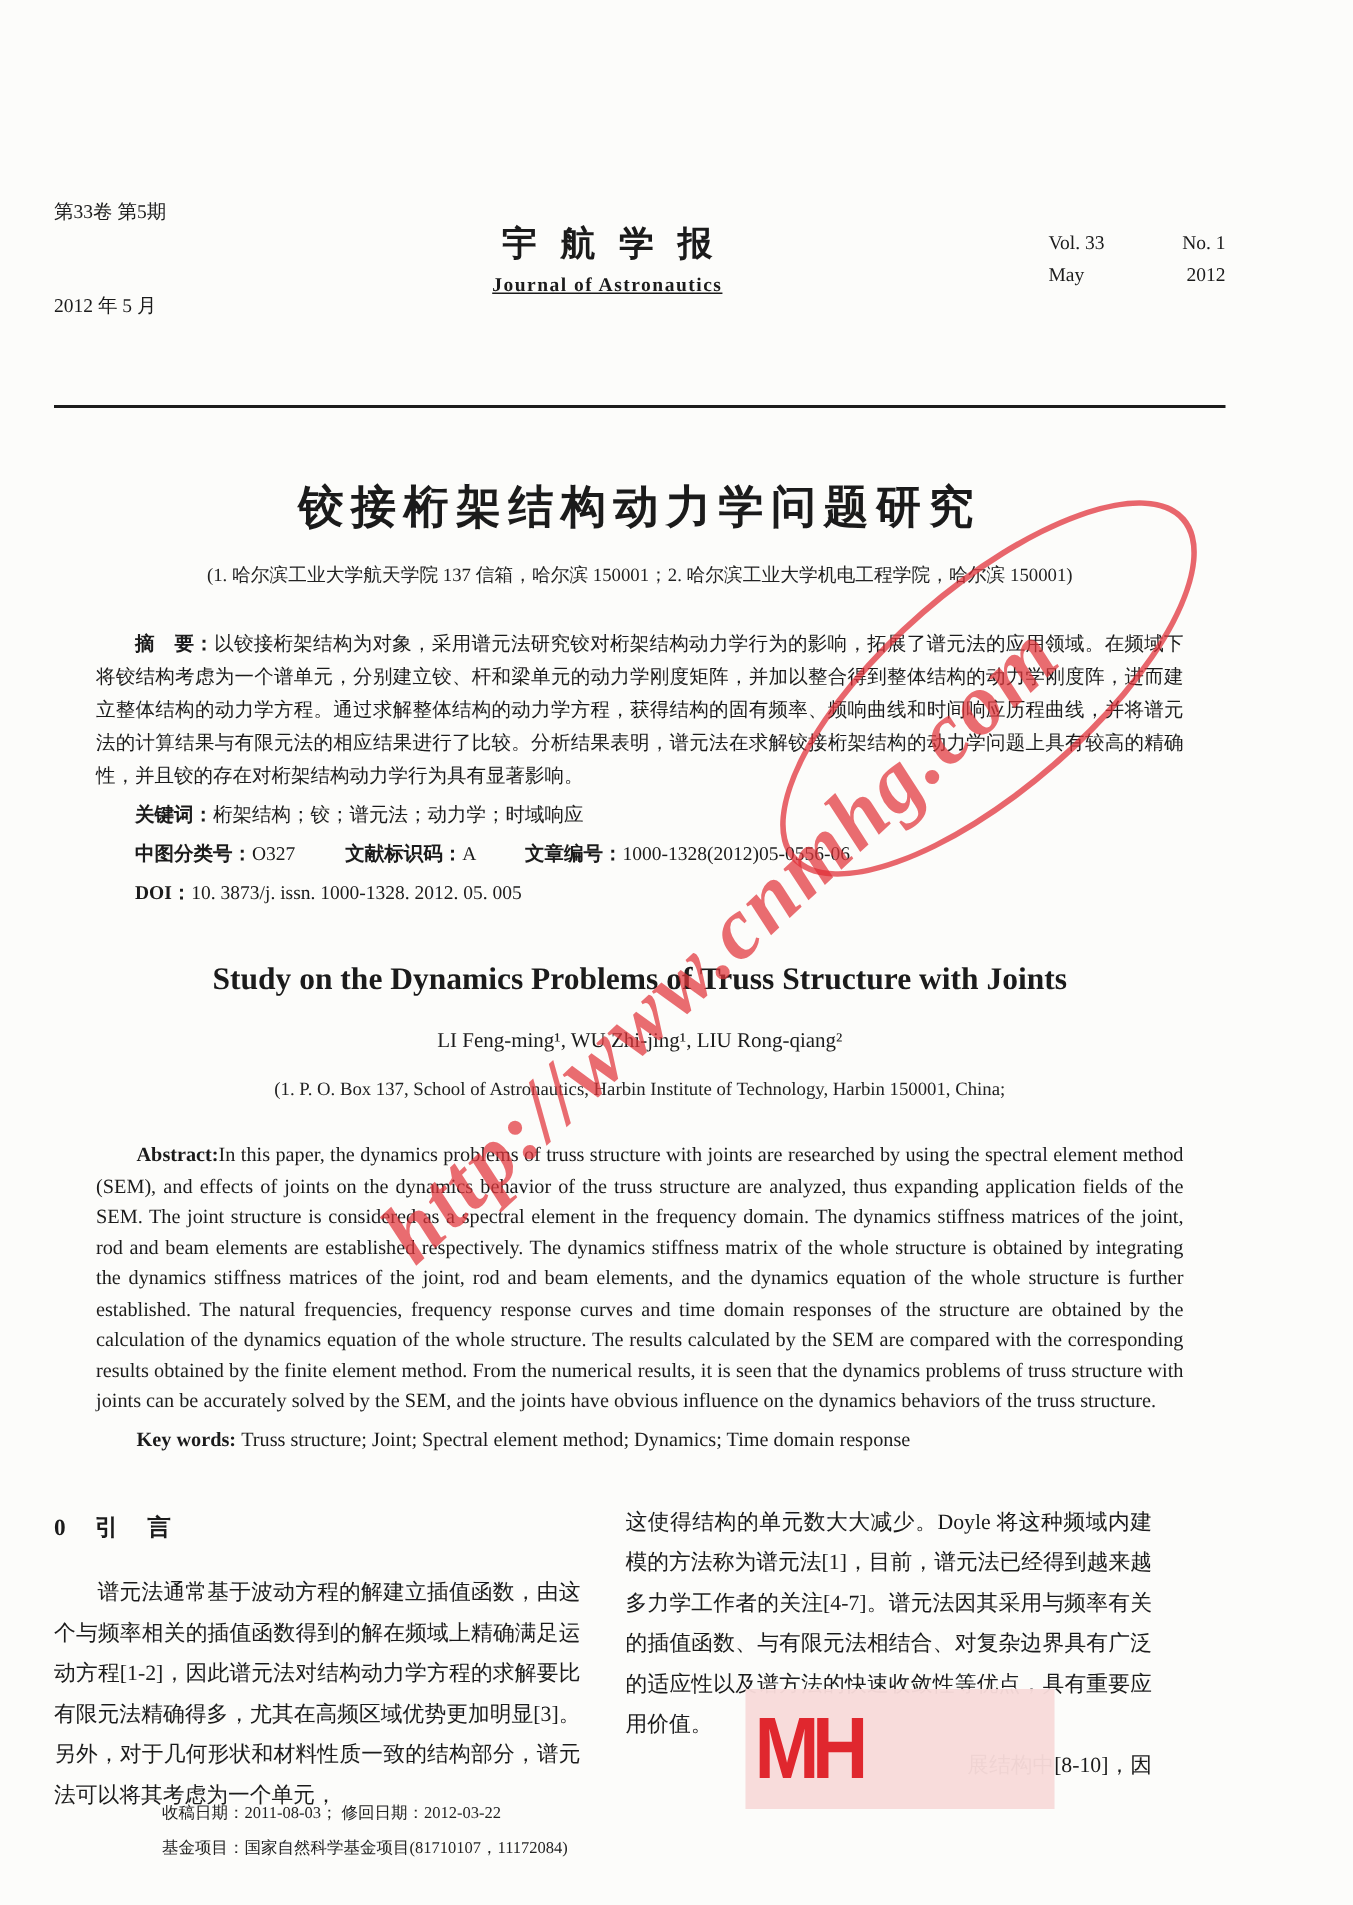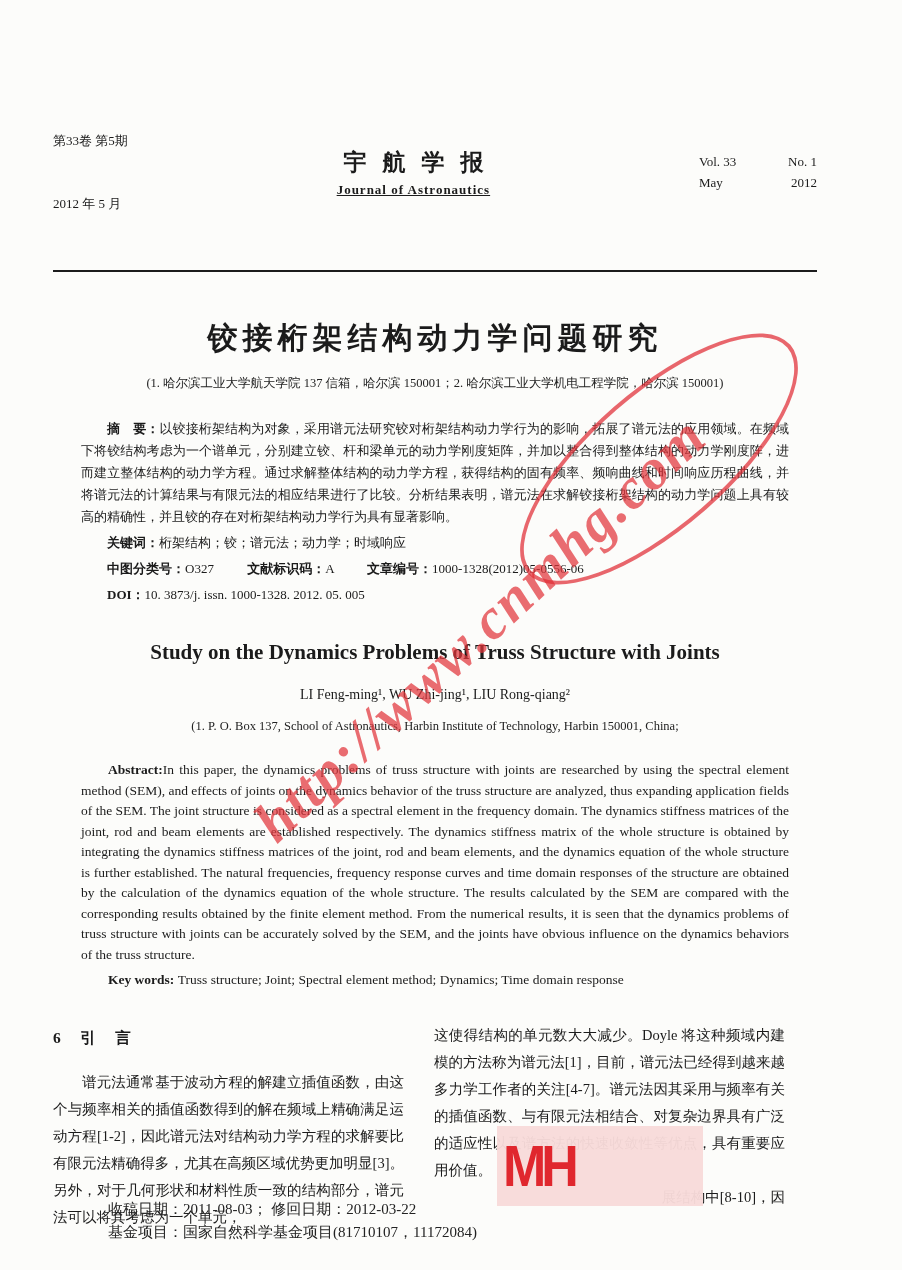--- a/index.html
+++ b/index.html
@@ -5,21 +5,21 @@
   html, body { margin: 0; padding: 0; background: #ffffff; }
   .page {
     position: relative;
     width: 902px;
     height: 1270px;
     background: #fcfcfa;
     overflow: hidden;
     font-family: "Liberation Serif", "DejaVu Serif", serif;
     color: #1b1b1b;
     box-sizing: border-box;
-    padding: 88px 85px 0 53px;
+    padding: 88px 85px 0 36px;
   }
   
   .header { display: flex; justify-content: space-between; align-items: center; }
   .header-left { font-size: 13px; line-height: 21px; white-space: pre; }
   .header-center { text-align: center; }
   .journal-title-cn { font-size: 23px; font-weight: bold; letter-spacing: 16px; margin-left: 16px; }
   .journal-title-en { font-size: 13px; font-weight: bold; margin-top: 4px; letter-spacing: 1px; text-decoration: underline; }
   .header-right { font-size: 13px; line-height: 21px; width: 118px; }
   .hr-row { display: flex; justify-content: space-between; }
   .header-rule { border-top: 2px solid #1c1c1c; margin-top: 14px; }
@@ -43,21 +43,21 @@
   .kw-en { margin: 4px 28px 0 28px; font-size: 13.5px; line-height: 21px; text-indent: 2em; }
   
   .columns { display: flex; gap: 30px; margin-top: 32px; }
   .col { width: 351px; }
   .sec-heading { font-size: 15.5px; font-weight: bold; margin: 6px 0 20px 0; letter-spacing: 2px; }
   .body-para { font-size: 14.5px; line-height: 27px; text-align: justify; text-indent: 2em; margin: 0; }
   .no-indent { text-indent: 0; }
   .frag-line { font-size: 14.5px; line-height: 27px; }
   .frag-right { text-align: right; }
   
-  .footer { position: absolute; left: 108px; bottom: 26px; font-size: 15px; line-height: 23px; color: #222; }
+  .footer { position: absolute; left: 108px; bottom: 26px; font-size: 11px; line-height: 23px; color: #222; }
   
   .wm-text {
     position: absolute; left: 110px; top: 595px; width: 740px;
     text-align: center; transform: rotate(-43deg);
     font-size: 58px; font-weight: bold; font-style: italic;
     color: rgba(226, 52, 58, 0.72); letter-spacing: 2px;
     pointer-events: none; z-index: 4; white-space: nowrap;
   }
   .wm-ellipse {
     position: absolute; left: 485px; top: 390px; width: 340px; height: 130px;
@@ -139,21 +139,21 @@
 
   <div class="abs-en">
     <p><span class="lbl">Abstract:</span><span>In this paper, the dynamics problems of truss structure with joints are researched by using the spectral element method (SEM), and effects of joints on the dynamics behavior of the truss structure are analyzed, thus expanding application fields of the SEM. The joint structure is considered as a spectral element in the frequency domain. The dynamics stiffness matrices of the joint, rod and beam elements are established respectively. The dynamics stiffness matrix of the whole structure is obtained by integrating the dynamics stiffness matrices of the joint, rod and beam elements, and the dynamics equation of the whole structure is further established. The natural frequencies, frequency response curves and time domain responses of the structure are obtained by the calculation of the dynamics equation of the whole structure. The results calculated by the SEM are compared with the corresponding results obtained by the finite element method. From the numerical results, it is seen that the dynamics problems of truss structure with joints can be accurately solved by the SEM, and the joints have obvious influence on the dynamics behaviors of the truss structure.</span></p>
   </div>
   <div class="kw-en">
     <span class="lbl">Key words:</span>&nbsp;<span>Truss structure; Joint; Spectral element method; Dynamics; Time domain response</span>
   </div>
 
   <div class="columns">
     <div class="col">
-      <div class="sec-heading">6　引　言</div>
+      <div class="sec-heading">0　引　言</div>
       <p class="body-para">谱元法通常基于波动方程的解建立插值函数，由这个与频率相关的插值函数得到的解在频域上精确满足运动方程[1-2]，因此谱元法对结构动力学方程的求解要比有限元法精确得多，尤其在高频区域优势更加明显[3]。另外，对于几何形状和材料性质一致的结构部分，谱元法可以将其考虑为一个单元，</p>
     </div>
     <div class="col">
       <p class="body-para no-indent">这使得结构的单元数大大减少。Doyle 将这种频域内建模的方法称为谱元法[1]，目前，谱元法已经得到越来越多力学工作者的关注[4-7]。谱元法因其采用与频率有关的插值函数、与有限元法相结合、对复杂边界具有广泛的适应性以及谱方法的快速收敛性等优点，具有重要应用价值。</p>
       <div class="frag-line frag-right">展结构中[8-10]，因</div>
 
     </div>
   </div>
 
   <div class="footer">

